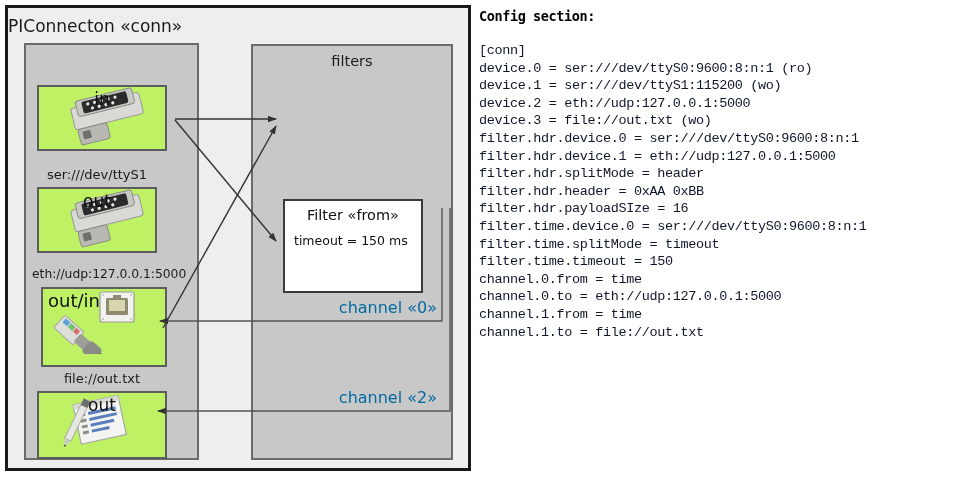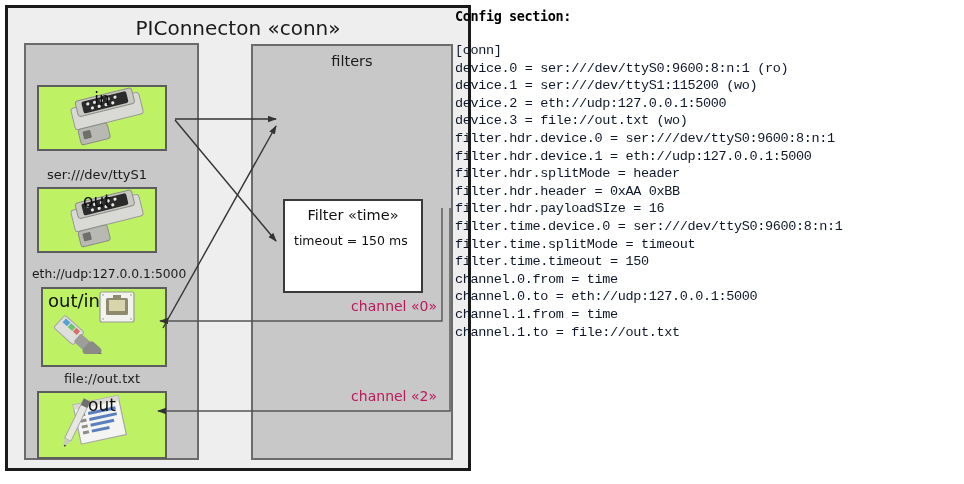--- a/index.html
+++ b/index.html
@@ -27,22 +27,22 @@
     left: 5px; top: 5px;
     width: 466px; height: 466px;
     background: #eeeeee;
     border: 3px solid #1a1a1a;
     box-sizing: border-box;
   }
   .outer-title {
     position: absolute;
     left: 0; top: 8px;
     width: 100%;
-    text-align: center;
-    font-size: 20px;
+    text-align: left;
+    font-size: 17px;
     color: #1a1a1a;
   }
 
   
   .panel {
     position: absolute;
     background: #c8c8c8;
     border: 2px solid #6b6b6b;
     box-sizing: border-box;
   }
@@ -126,37 +126,37 @@
   }
   .filter-attrs {
     position: absolute;
     left: 9px; top: 32px;
     font-size: 12.5px;
     line-height: 16px;
     color: #101010;
   }
   .channel-label {
     position: absolute;
-    font-size: 14px;
-    color: #be185d;
+    font-size: 16px;
+    color: #0369a1;
     white-space: nowrap;
   }
 
   
   #connectors {
     position: absolute;
     left: 0; top: 0;
     width: 482px; height: 484px;
     pointer-events: none;
   }
 
   
   .config-col {
     position: absolute;
-    left: 455px; top: 0;
+    left: 479px; top: 0;
     width: 481px; height: 441px;
   }
   .config-heading {
     position: absolute;
     left: 0; top: 8px;
     font-family: "DejaVu Sans Mono", monospace;
     font-weight: bold;
     font-size: 13.5px;
     color: #000000;
     letter-spacing: -0.4px;
@@ -299,21 +299,21 @@
           </div>
         </div>
       </div>
     </div>
 
     <div class="panel panel-filters">
       <div class="panel-title">filters</div>
 
 
       <div class="filter-box" style="left:30px; top:153px; width:140px; height:94px;">
-        <div class="filter-title">Filter «time»</div>
+        <div class="filter-title">Filter «from»</div>
         <div class="filter-attrs">
           <div>timeout = 150 ms</div>
         </div>
       </div>
 
       <div class="channel-label" style="right:14px; top:252px;">channel «0»</div>
       <div class="channel-label" style="right:14px; top:342px;">channel «2»</div>
     </div>
 
     <svg id="connectors" viewBox="0 0 482 484">

